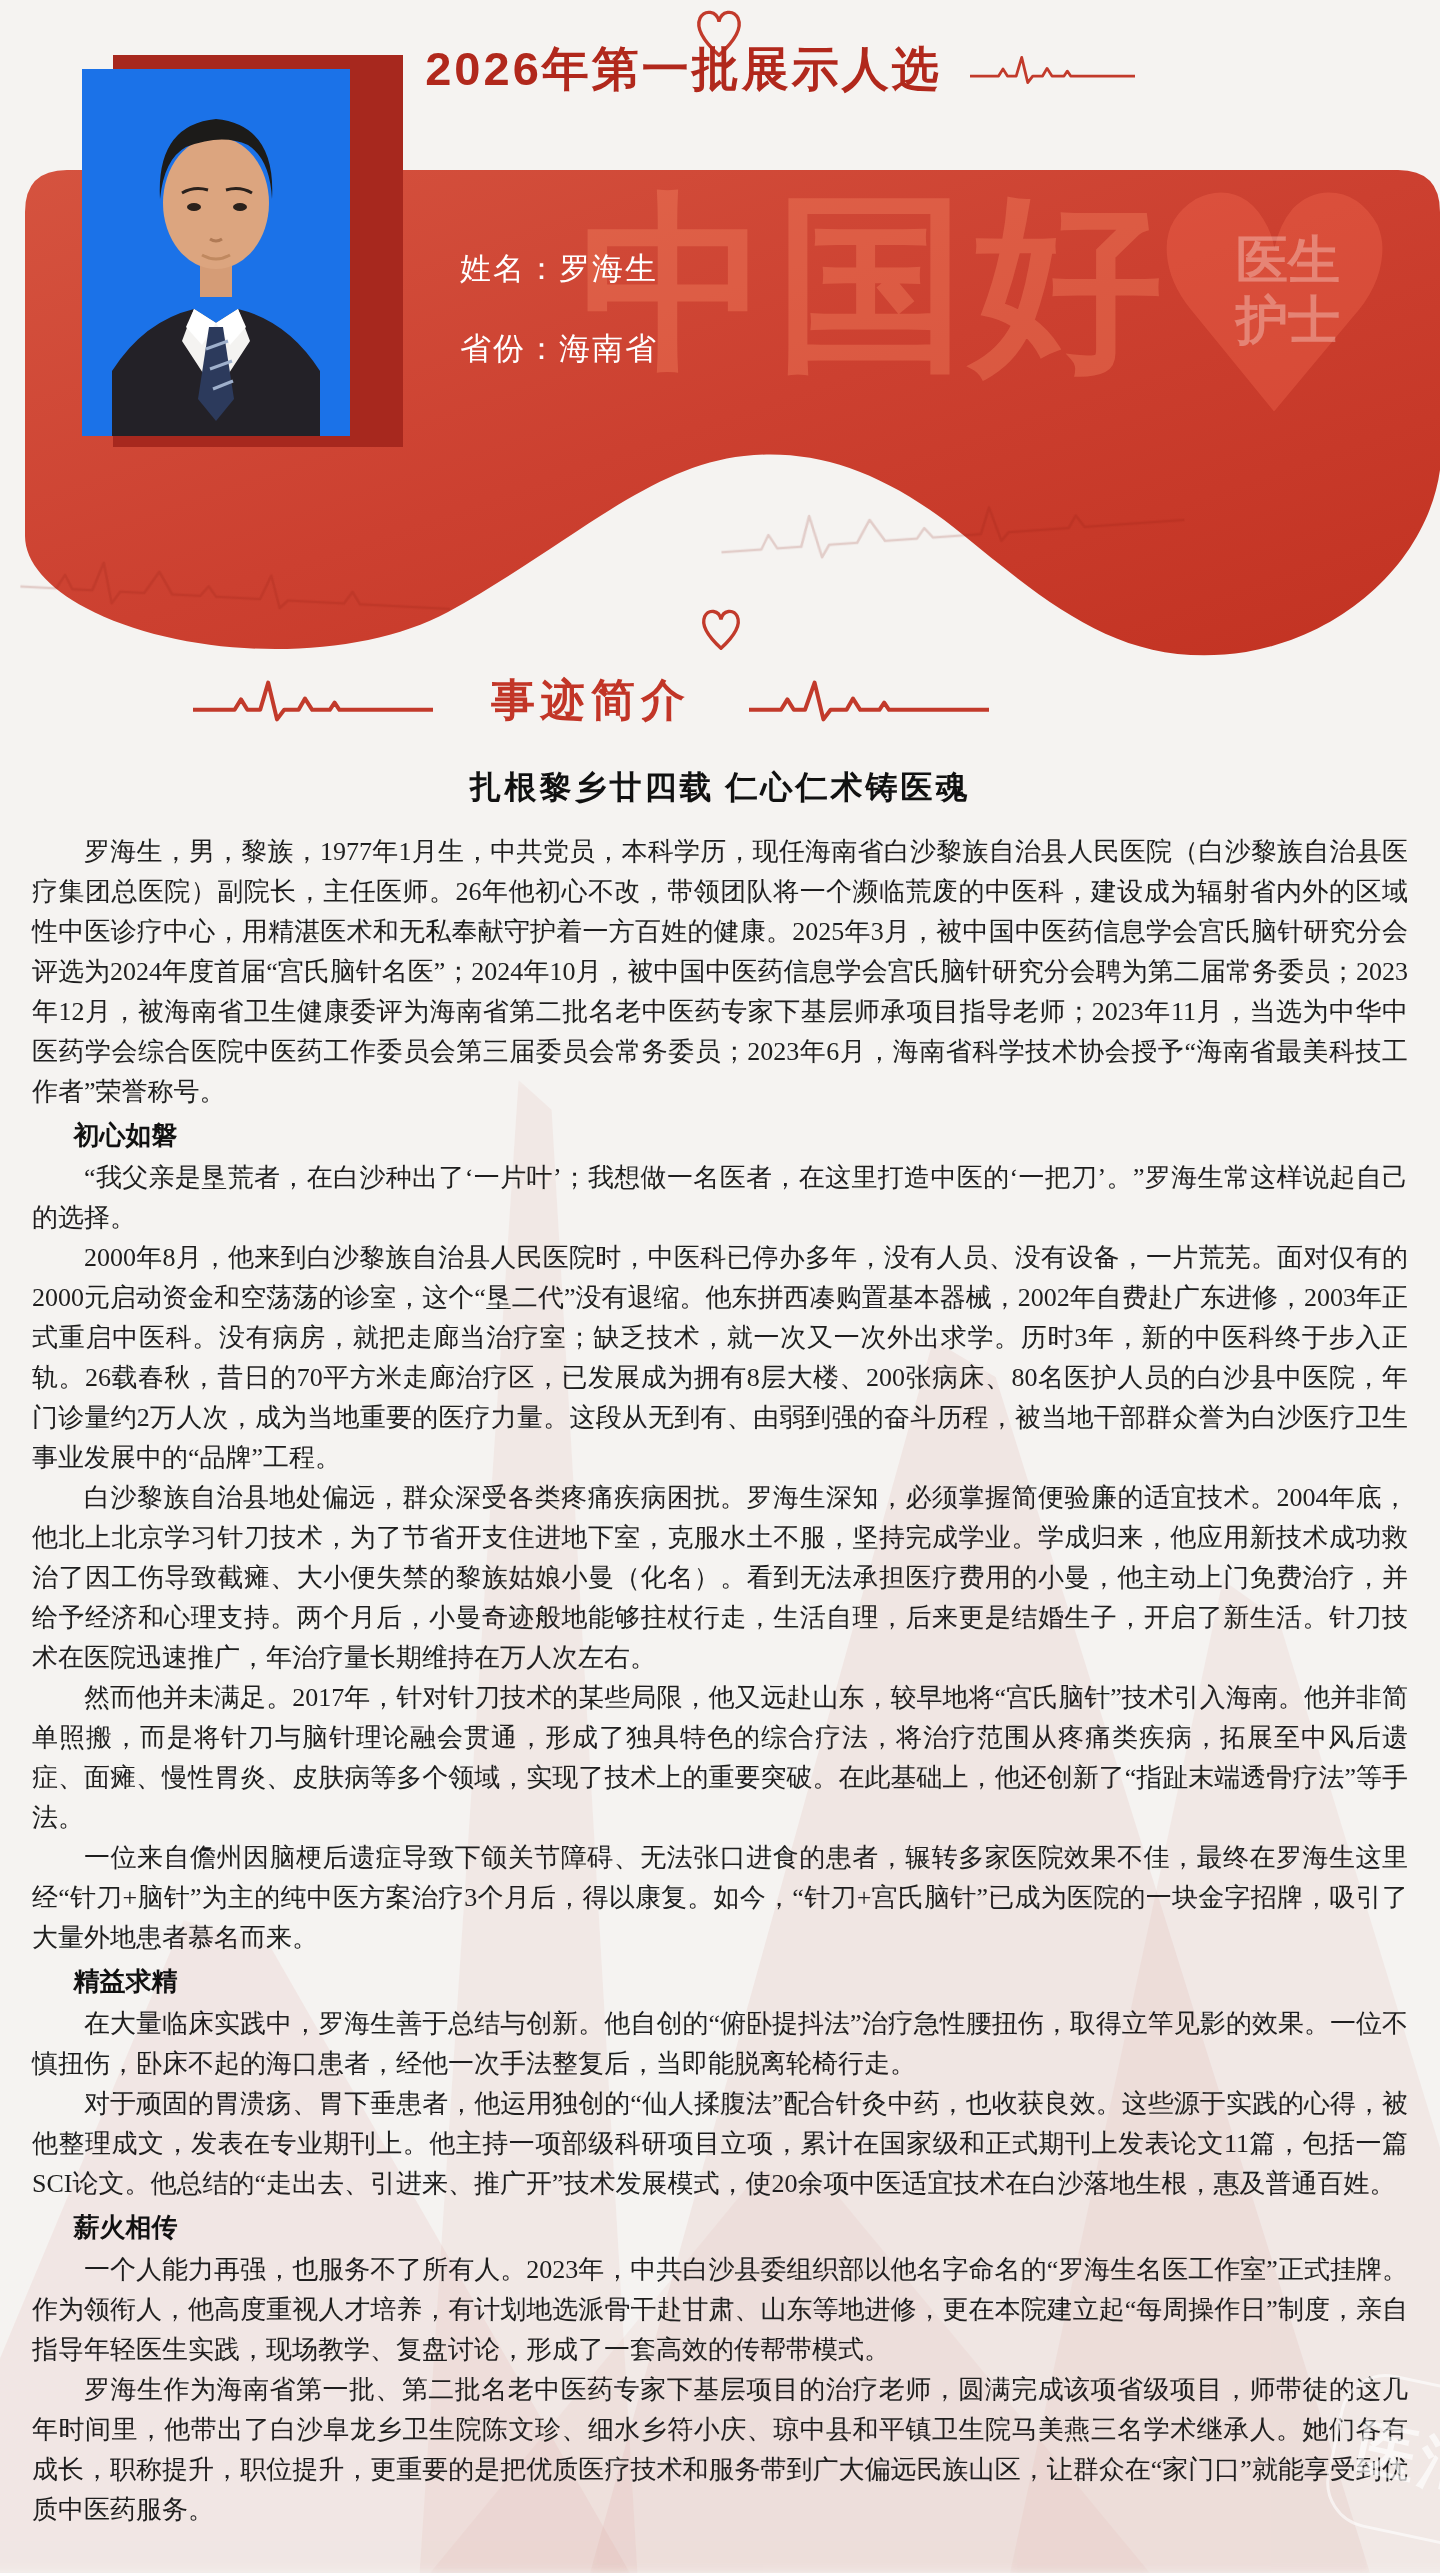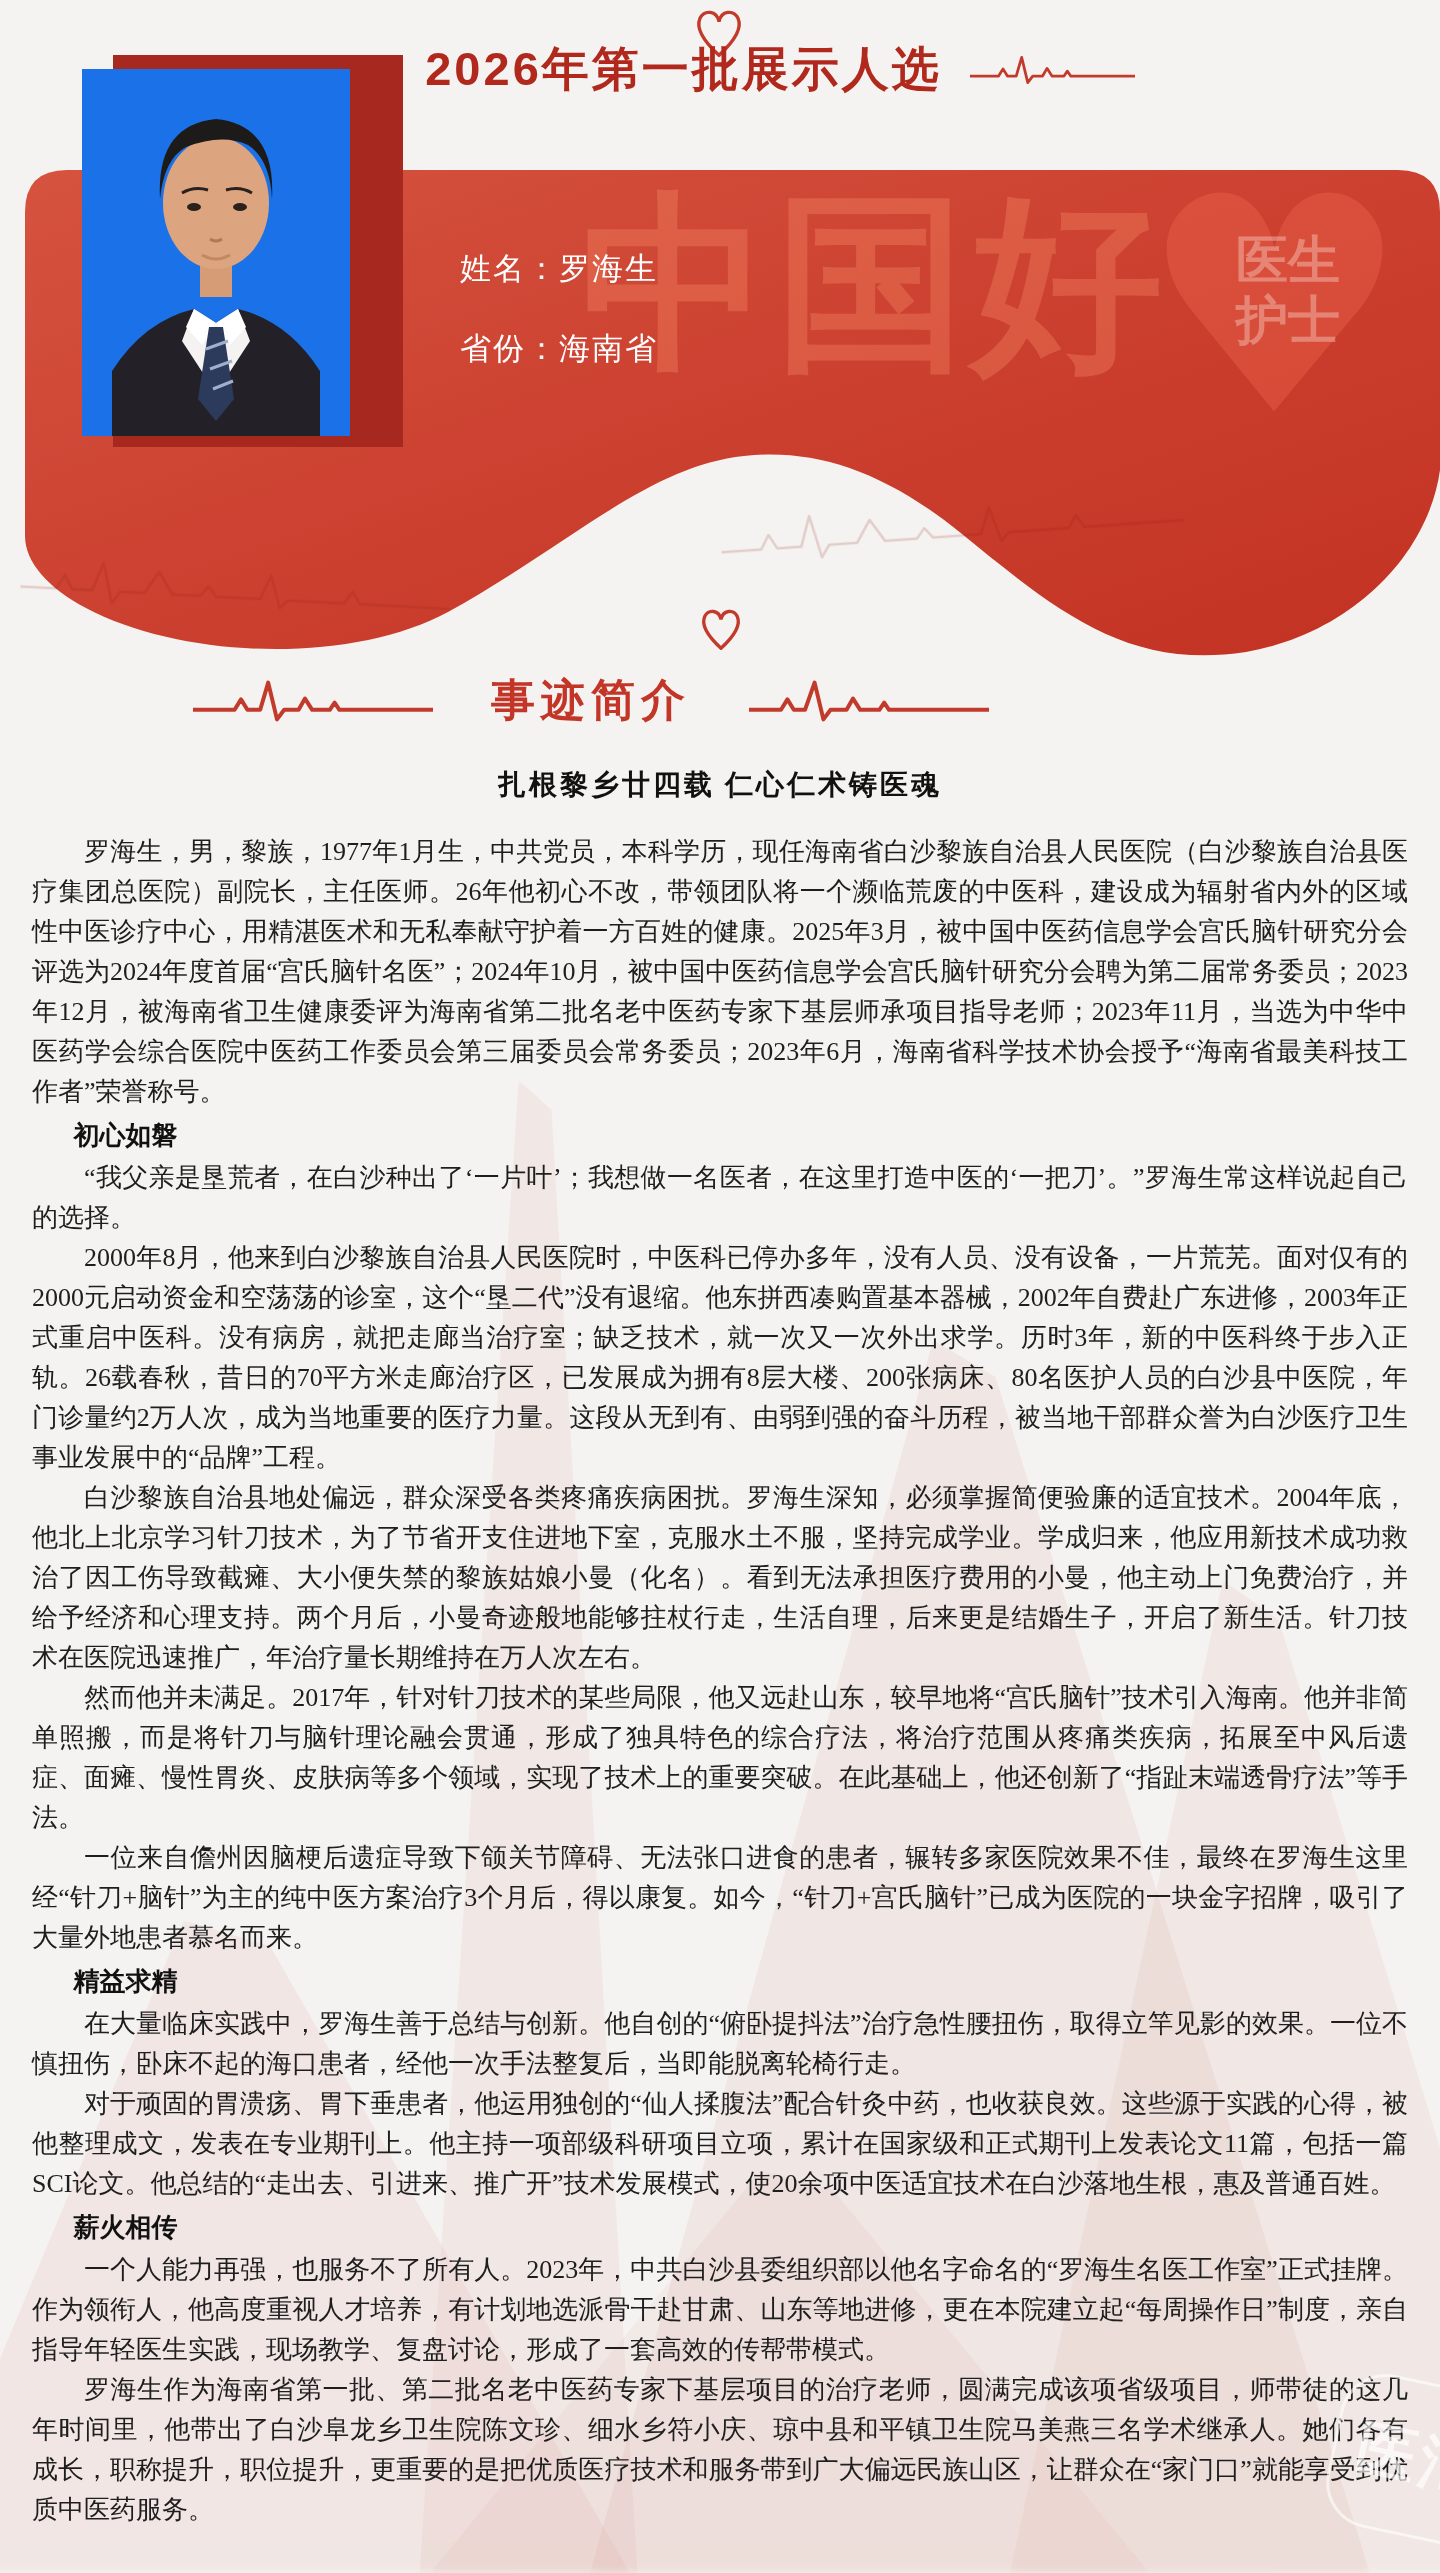--- a/index.html
+++ b/index.html
@@ -32,21 +32,21 @@
   .field-prov{top:328px;}
   
   .sec-heart{position:absolute;left:686px;top:606px;width:70px;height:48px;}
   .section-header-row{position:absolute;left:0;top:662px;width:1182px;display:flex;
                       justify-content:center;align-items:center;gap:58px;margin-top:9px;}
   .section-title{font-family:"Liberation Sans","DejaVu Sans",sans-serif;font-weight:bold;
                  font-size:44px;color:#c23527;letter-spacing:6px;white-space:nowrap;}
   .hdr-ekg{width:240px;height:56px;}
   
   .headline{position:absolute;left:0;top:766px;width:1440px;text-align:center;
-            font-size:28px;font-weight:bold;color:#111;letter-spacing:3px;}
+            font-size:32px;font-weight:bold;color:#111;letter-spacing:3px;}
   .article{position:absolute;left:32px;top:832px;width:1376px;color:#1e1e1e;
            font-size:26px;line-height:40px;text-align:justify;z-index:3;}
   .article p{margin:0;text-indent:2em;}
   .article h3{margin:4px 0 2px 0;font-size:26px;line-height:40px;color:#111;
               font-weight:bold;text-indent:1.6em;}
   
   .mt{position:absolute;background:#d9a49c;filter:blur(4px);z-index:1;}
   .mt-a{left:380px;top:1080px;width:330px;height:1493px;opacity:.13;
         clip-path:polygon(42% 0%,52% 2%,78% 100%,12% 100%);}
   .mt-b{left:590px;top:1340px;width:780px;height:1233px;opacity:.16;

